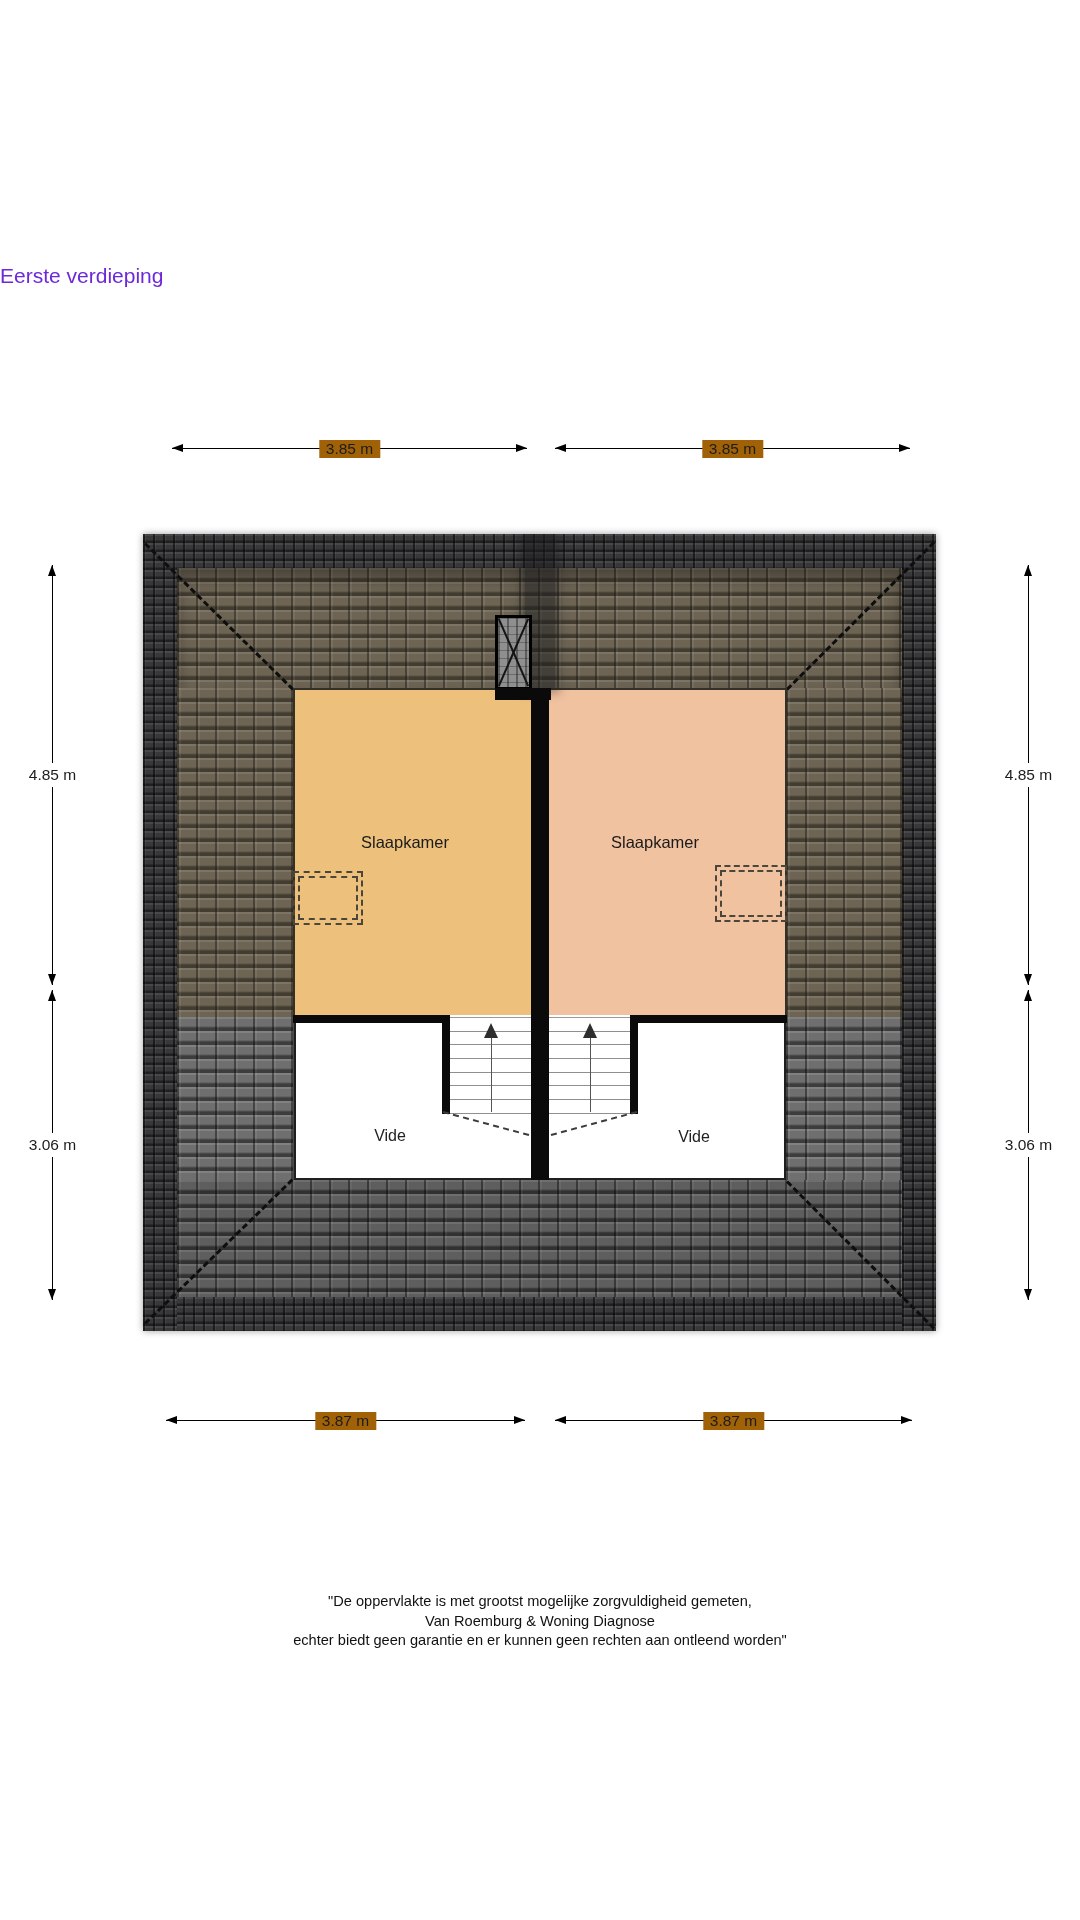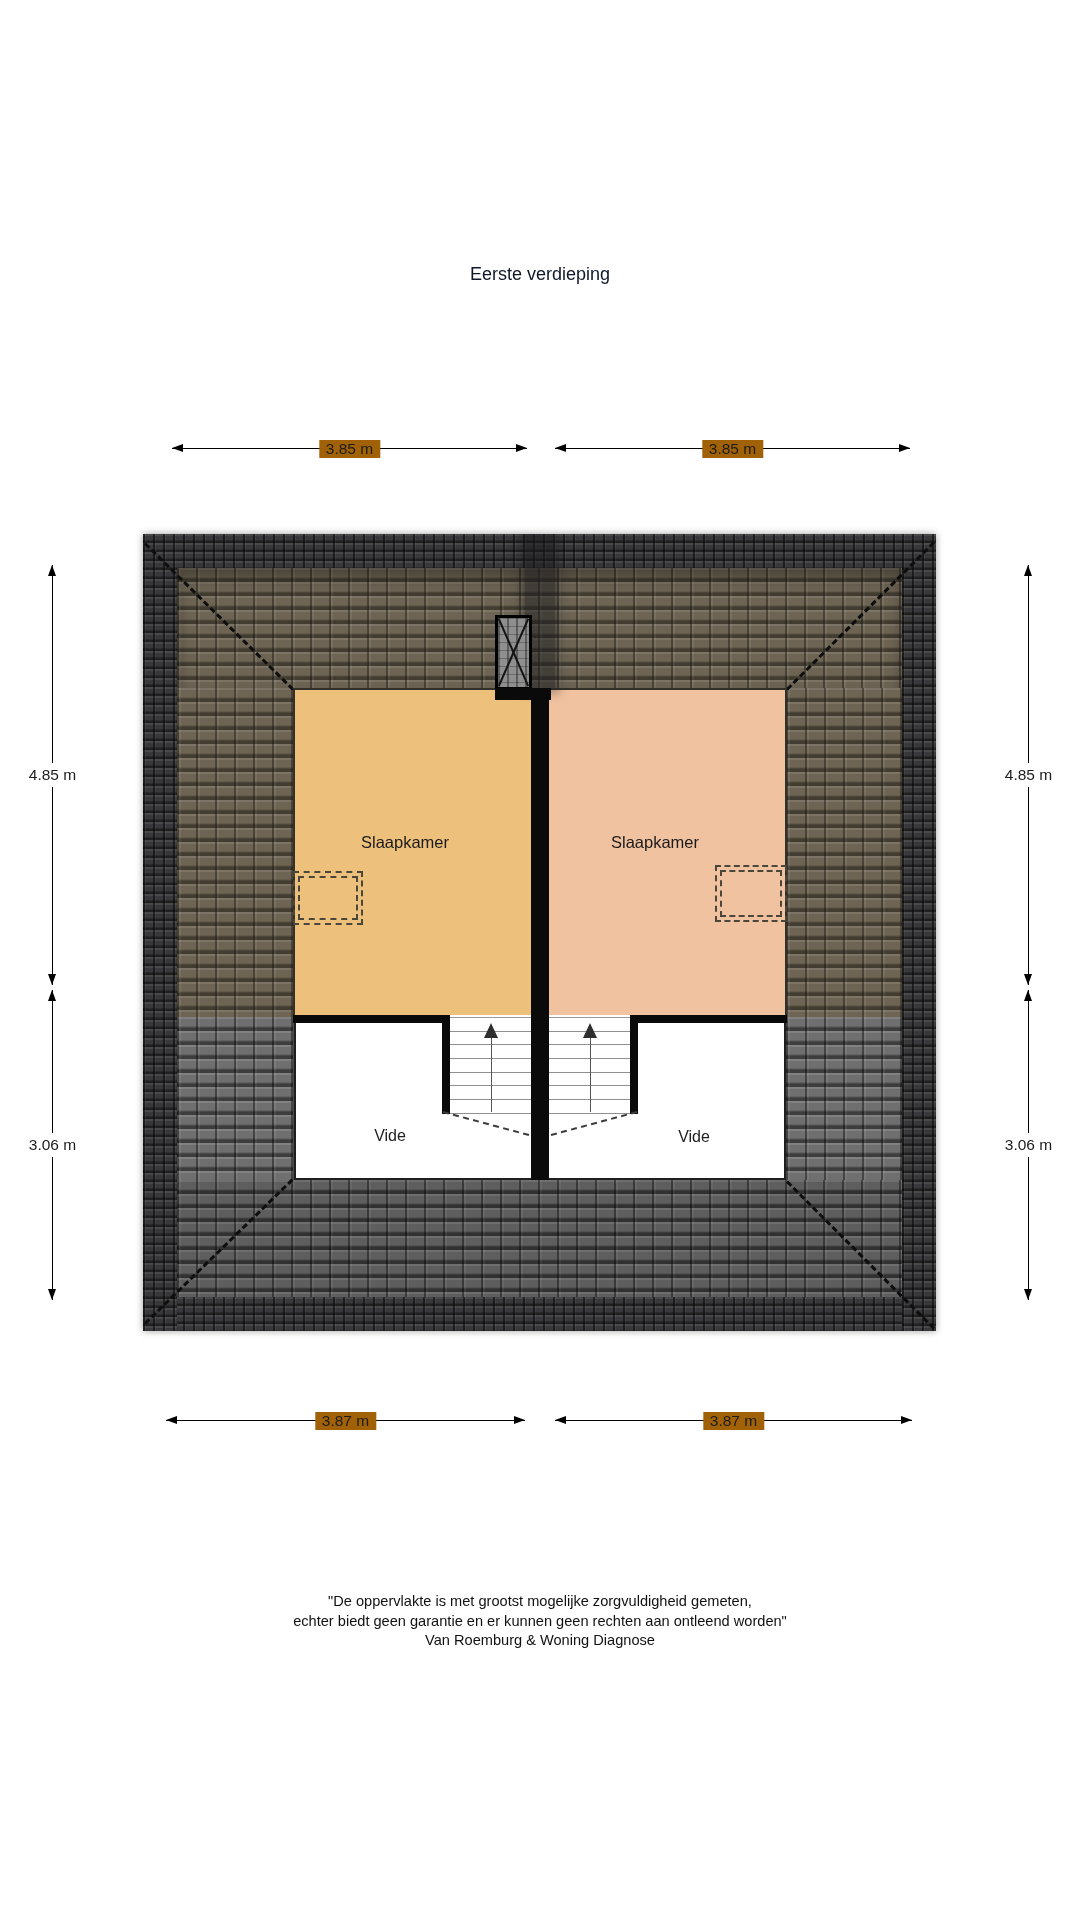--- a/index.html
+++ b/index.html
@@ -1,21 +1,21 @@
 <!DOCTYPE html>
 <html><head>
 <meta charset="utf-8">
 <style>
   html,body{margin:0;padding:0;background:#fff;}
   .page{position:relative;width:1080px;height:1920px;background:#ffffff;margin:0 auto;overflow:hidden;
         font-family:"Liberation Sans", sans-serif;color:#1c1c1c;}
   .abs{position:absolute;}
 
   
-  .title{position:absolute;top:264px;left:0;right:0;text-align:center;font-size:18px;color:#0f172a;}
+  .title{position:absolute;top:264px;left:0;right:0;font-size:21px;color:#6d28d9;}
   .footer{position:absolute;top:1592px;left:0;right:0;text-align:center;font-size:14.6px;line-height:19.6px;color:#111;}
 
   
   .plan{position:absolute;left:143px;top:534px;width:793px;height:797px;overflow:hidden;
         box-shadow:0 0 7px rgba(0,0,0,.38);background:#4a4a4c;}
 
   
   .band{position:absolute;background-color:#38383a;background-image:
         repeating-linear-gradient(90deg, rgba(0,0,0,.5) 0 2px, rgba(255,255,255,.05) 2px 3px, transparent 3px 10px),
         repeating-linear-gradient(180deg, rgba(255,255,255,.08) 0 2px, transparent 2px 6px, rgba(0,0,0,.45) 7px 9px);}
@@ -194,17 +194,17 @@
   </div>
   <div class="dimv" style="left:1022px;top:990px;height:310px;">
     <div class="line"></div>
     <div class="ah-t"></div>
     <div class="ah-b"></div>
     <div class="lbl">3.06 m</div>
   </div>
 
   <div class="footer">
     <div>"De oppervlakte is met grootst mogelijke zorgvuldigheid gemeten,</div>
+    <div>Van Roemburg &amp; Woning Diagnose</div>
     <div>echter biedt geen garantie en er kunnen geen rechten aan ontleend worden"</div>
-    <div>Van Roemburg &amp; Woning Diagnose</div>
   </div>
 
 </div>
 
 </body></html>

